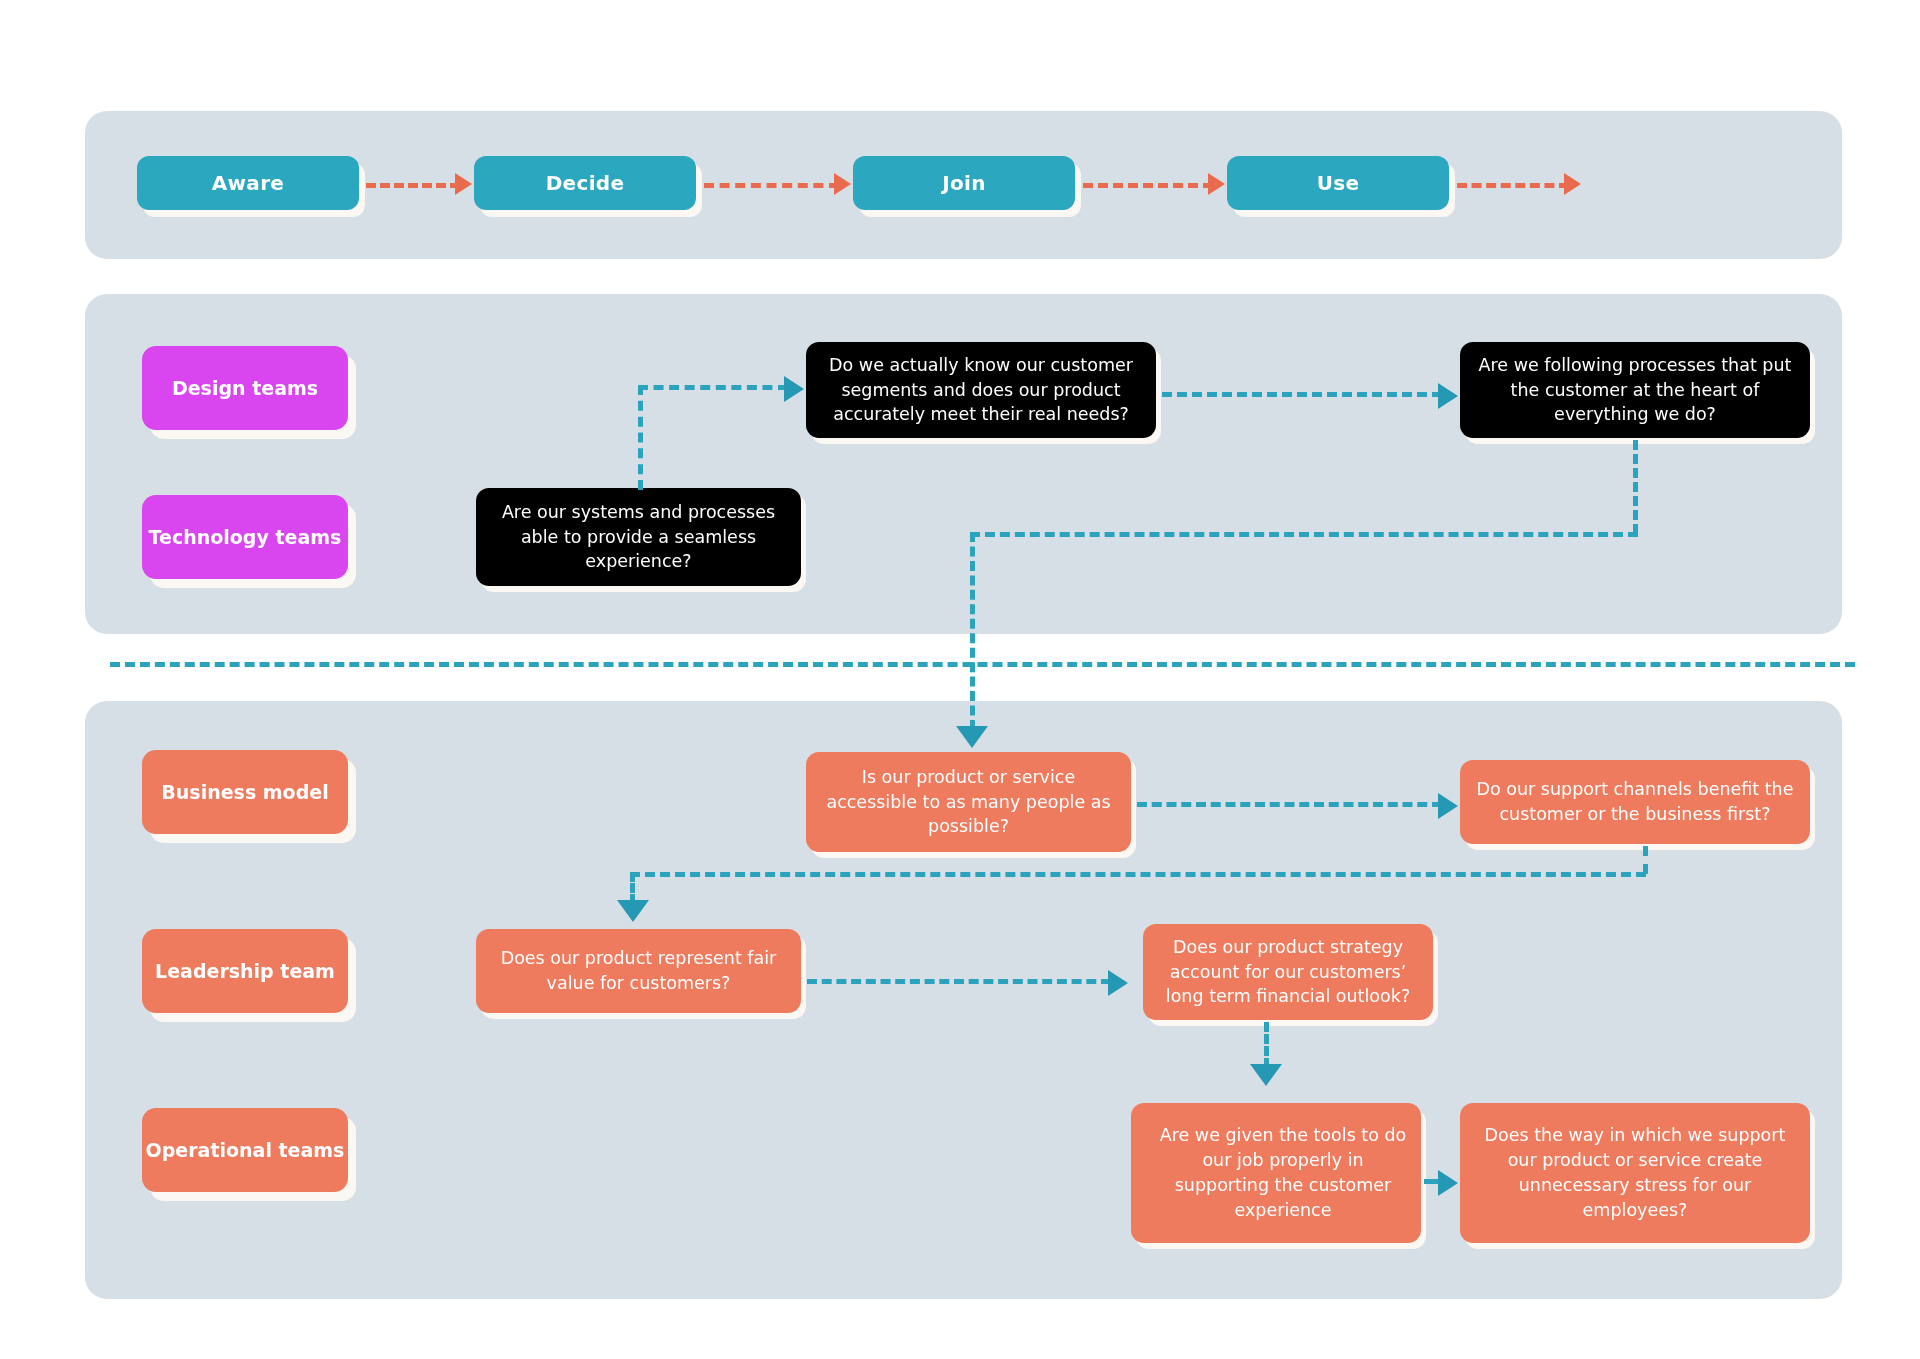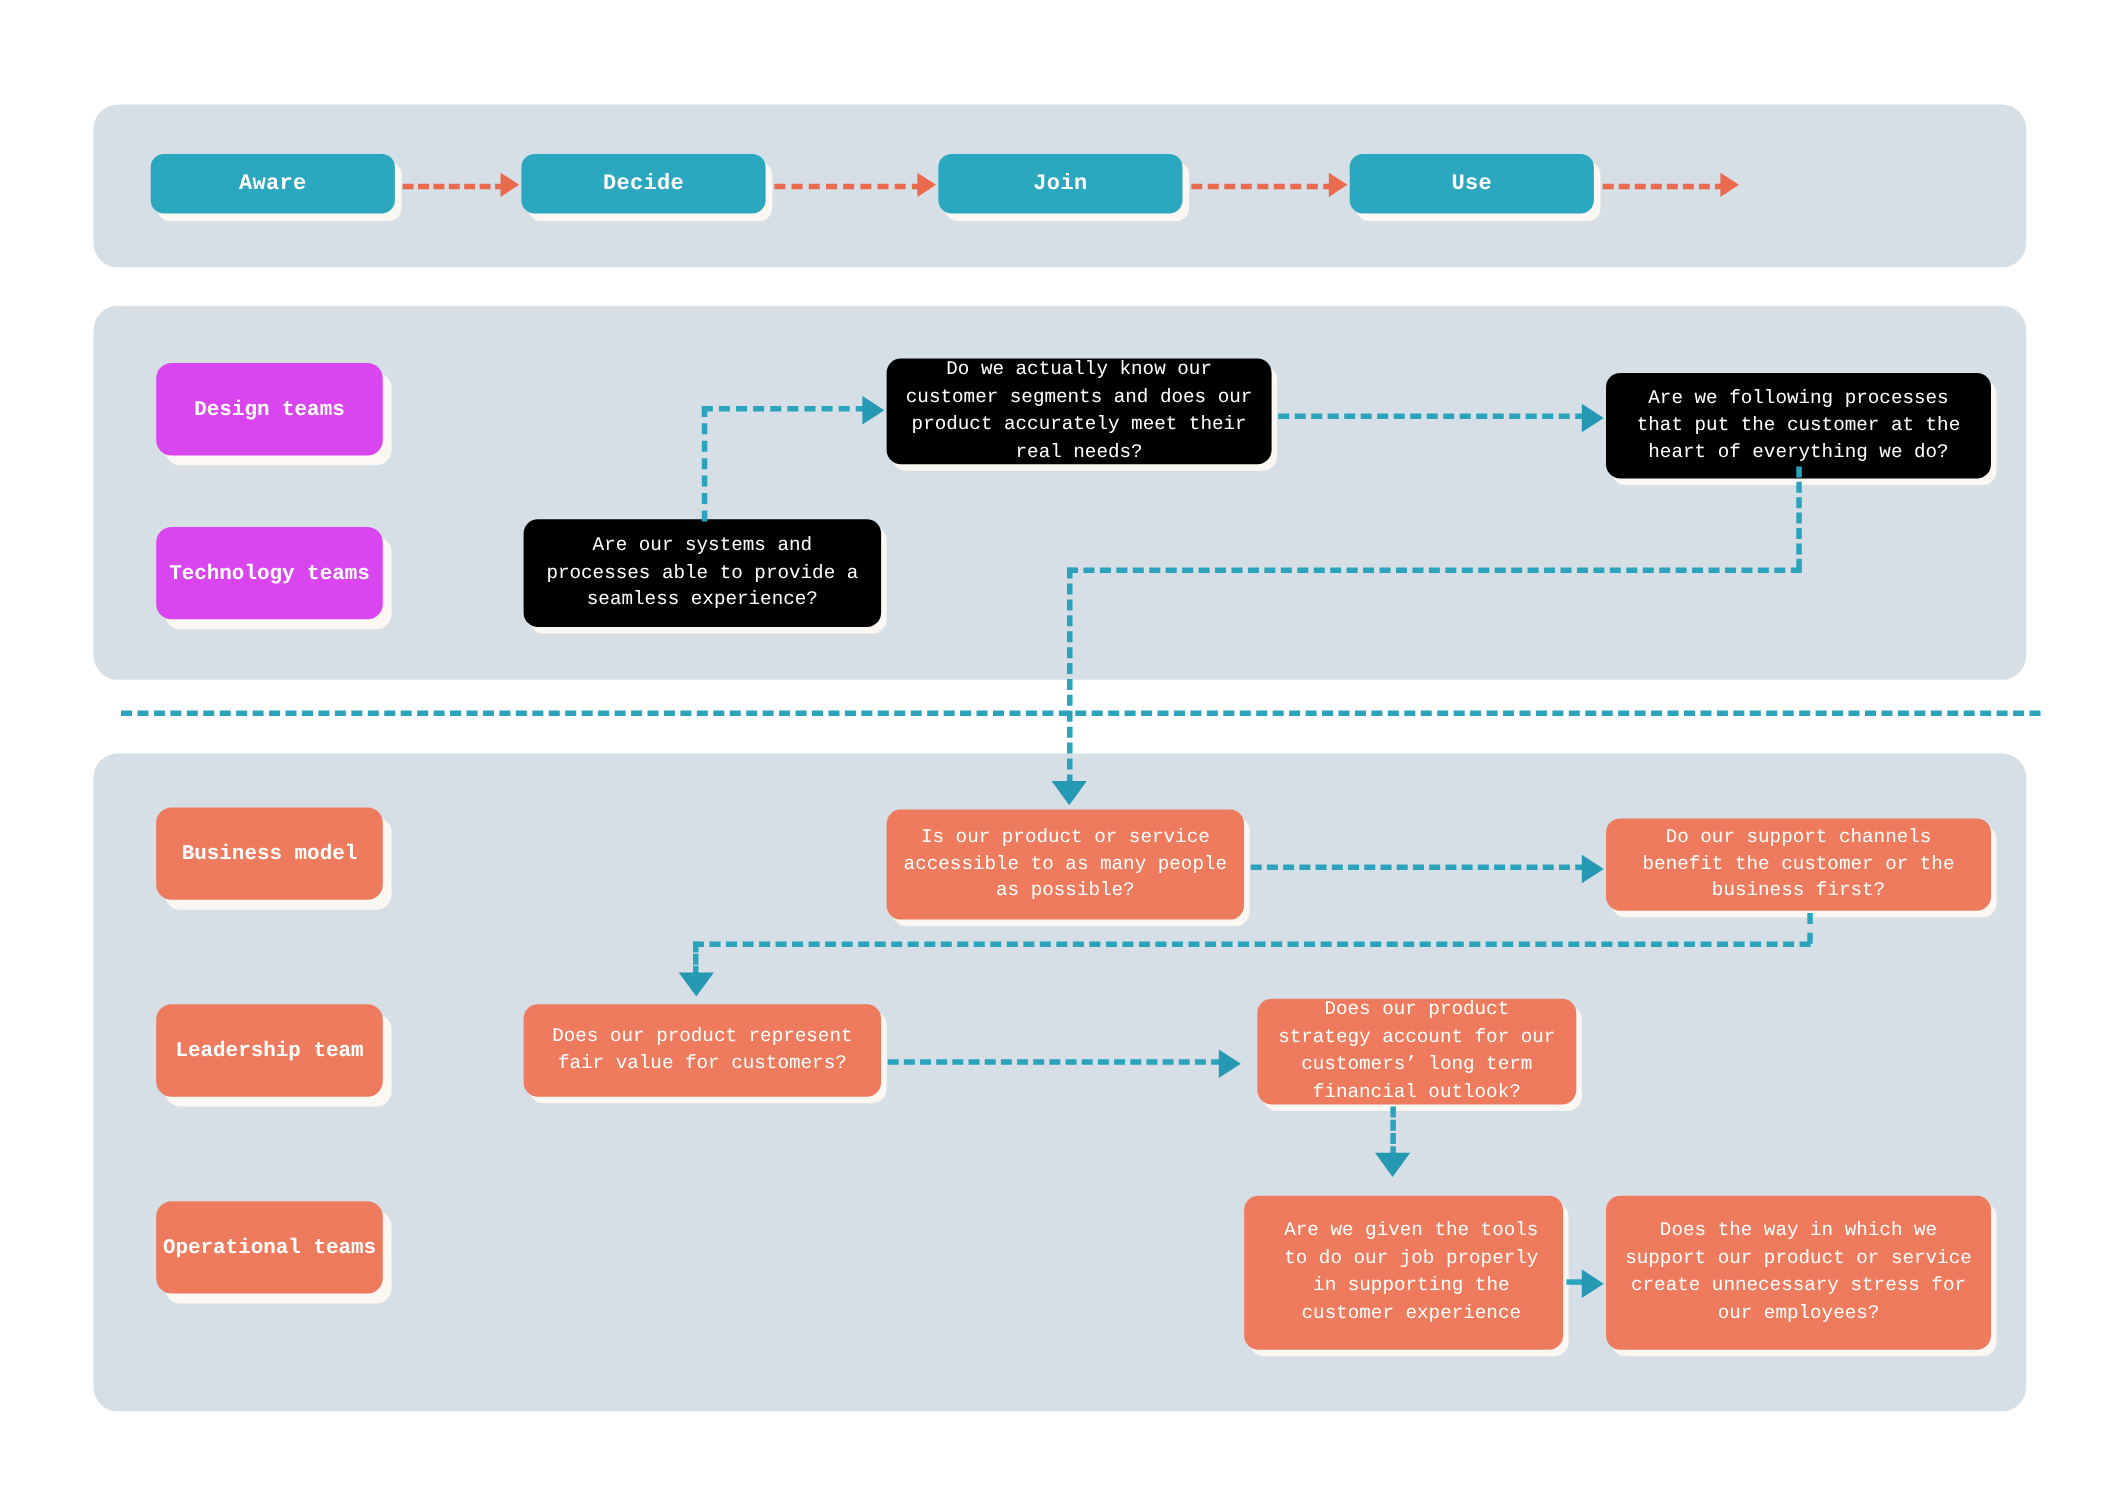--- a/index.html
+++ b/index.html
@@ -9,24 +9,23 @@
   }
   body {
     width: 1920px;
     height: 1359px;
     font-family: "DejaVu Sans", "Liberation Sans", sans-serif;
     position: relative;
     overflow: hidden;
   }
   #stage {
     position: absolute;
-    left: 0; top: 0;
+    left: 0; top: 16px;
     width: 1920px;
     height: 1002px;
-    font-family: Liberation Mono, monospace;
   }
 
   
   .panel {
     position: absolute;
     background: #d7dfe6;
     border-radius: 22px;
   }
   #panel-journey { left: 85px;  top: 95px;   width: 1757px; height: 148px; }
   #panel-strategic { left: 85px; top: 278px; width: 1757px; height: 340px; }
@@ -100,21 +99,21 @@
     font-size: 17.5px;
     line-height: 1.42;
     padding: 8px 14px;
     box-sizing: border-box;
     box-shadow: 5px 6px 0 0 #fbf7f2;
   }
   .q-pink   { background: #000000; }
   .q-orange { background: #ee7b5e; }
 
   #q-segments  { left: 806px;  top: 326px; width: 350px; height: 96px; }
-  #q-processes { left: 1460px; top: 326px; width: 350px; height: 96px; margin-top: 13px; }
+  #q-processes { left: 1460px; top: 326px; width: 350px; height: 96px; }
   #q-systems   { left: 476px;  top: 472px; width: 325px; height: 98px; }
 
   #q-accessible { left: 806px;  top: 736px; width: 325px; height: 100px; }
   #q-channels   { left: 1460px; top: 744px; width: 350px; height: 84px; }
   #q-fairvalue  { left: 476px;  top: 913px; width: 325px; height: 84px; }
   #q-strategy   { left: 1131px; top: 908px; width: 290px; height: 96px; margin-left: 12px; }
   #q-tools      { left: 1131px; top: 1087px; width: 290px; height: 140px; padding-left: 28px; }
   #q-stress     { left: 1460px; top: 1087px; width: 350px; height: 140px; }
 
   

